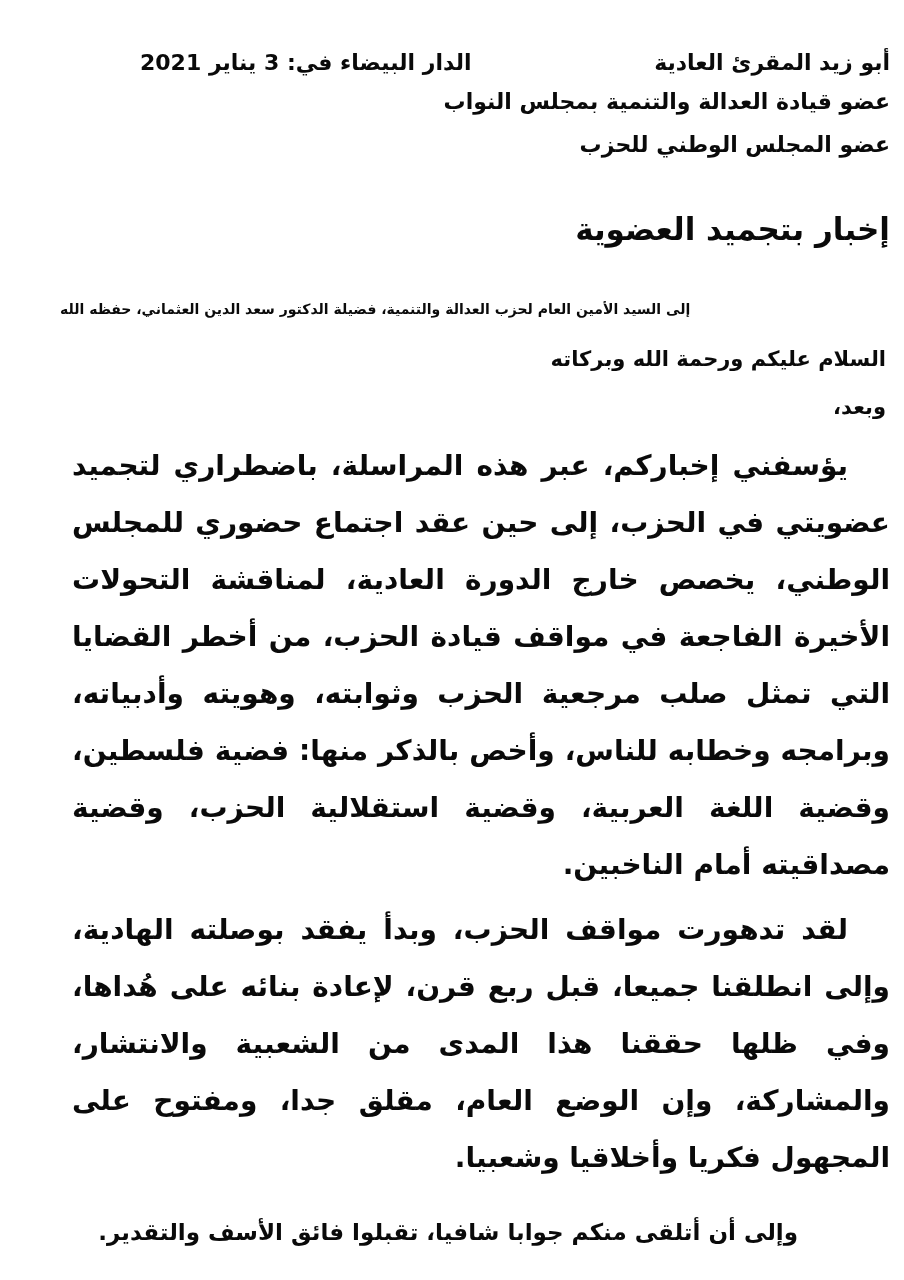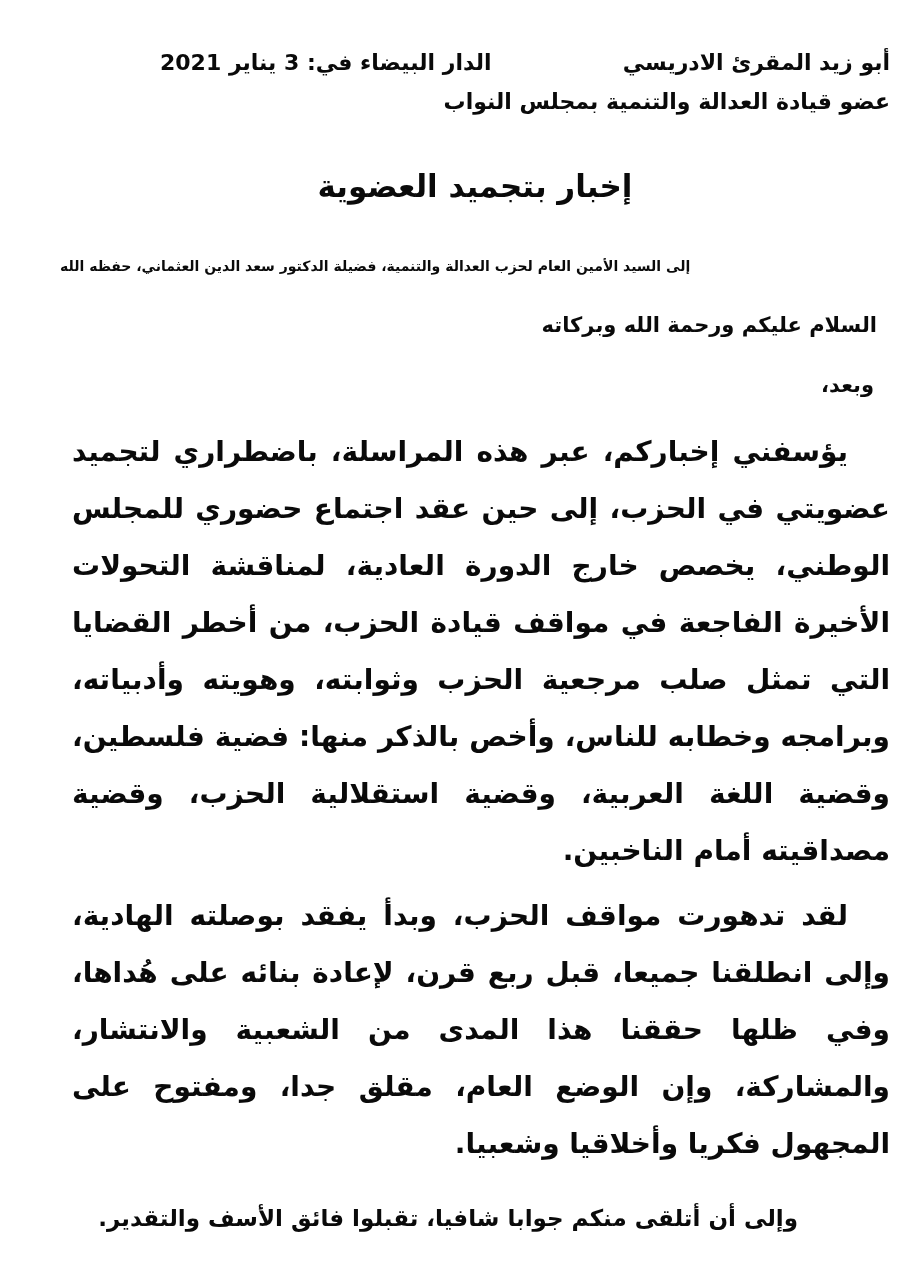--- a/index.html
+++ b/index.html
@@ -24,56 +24,55 @@
   
   .header-row {
     display: flex;
     justify-content: space-between;
     align-items: baseline;
     font-size: 22px;
     font-weight: 700;
     line-height: 34px;
   }
   .place-date {
-    margin-left: 100px; 
+    margin-left: 80px; 
     white-space: nowrap;
   }
   .role-line {
     font-size: 22px;
     font-weight: 700;
     line-height: 43px;
     text-align: right;
   }
 
   
   .letter-title {
     margin: 38px 0 0 0;
-    text-align: center;
     font-size: 31px;
     font-weight: 700;
     line-height: 50px;
   }
 
   
   .addressee {
     margin: 32px 0 0 0;
     font-size: 14px;
     font-weight: 700;
     line-height: 47px;
     text-align: left;
   }
   .salutation {
-    margin: 13px;
+    margin: 4px;
     font-size: 21px;
     font-weight: 700;
     line-height: 44px;
     text-align: right;
   }
   .opener {
-    margin: 16px;
+    margin: 4px;
     font-size: 21px;
     font-weight: 700;
     line-height: 44px;
     text-align: right;
   }
 
   
   .body-para {
     margin: 8px 0 0 12px;
     font-size: 28px;
@@ -93,24 +92,25 @@
     padding-right: 92px;
   }
 </style>
 </head>
 <body>
 
 <div class="page">
 
   <header>
     <div class="header-row">
-      <span class="sender-name">أبو زيد المقرئ الادريسي</span>
+      <span class="sender-name">أبو زيد المقرئ العادية</span>
       <span class="place-date">الدار البيضاء في: 3 يناير 2021</span>
     </div>
     <div class="role-line">عضو قيادة العدالة والتنمية بمجلس النواب</div>
+    <div class="role-line">عضو المجلس الوطني للحزب</div>
   </header>
 
   <h1 class="letter-title">إخبار بتجميد العضوية</h1>
 
   <p class="addressee">إلى السيد الأمين العام لحزب العدالة والتنمية، فضيلة الدكتور سعد الدين العثماني، حفظه الله</p>
 
   <p class="salutation">السلام عليكم ورحمة الله وبركاته</p>
 
   <p class="opener">وبعد،</p>
 

